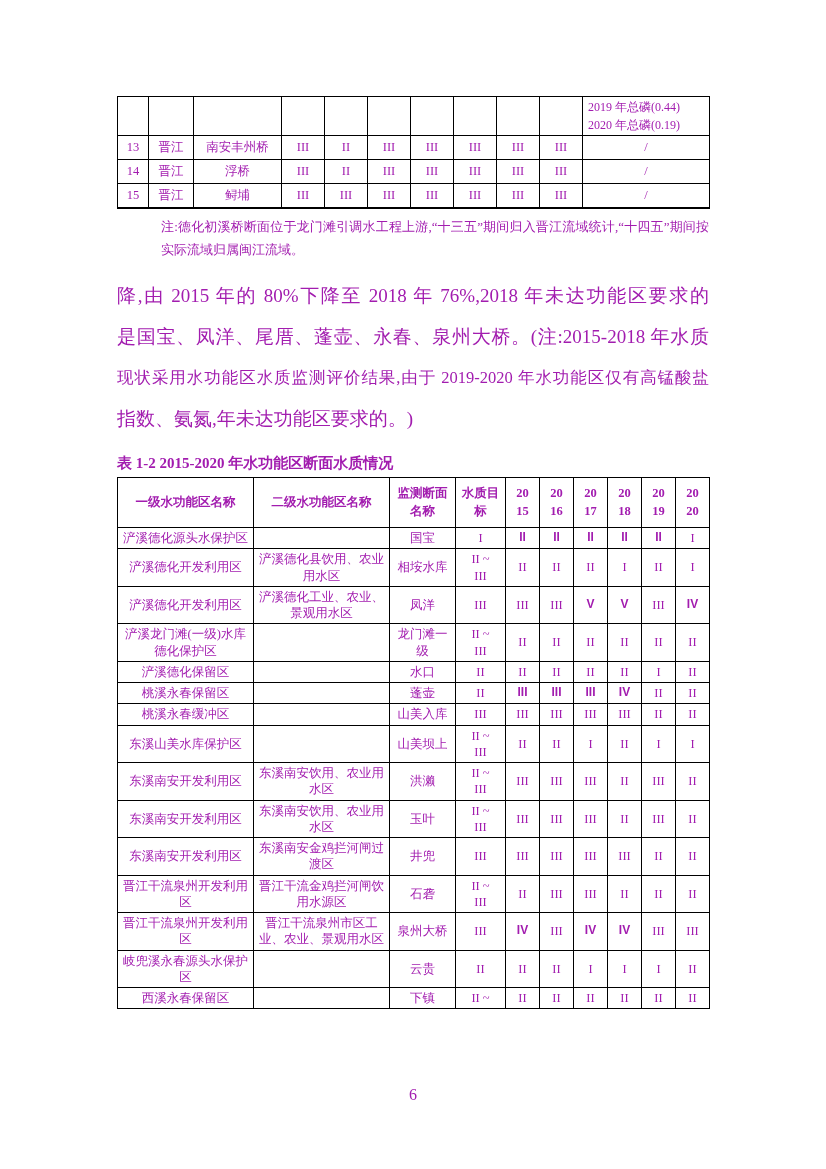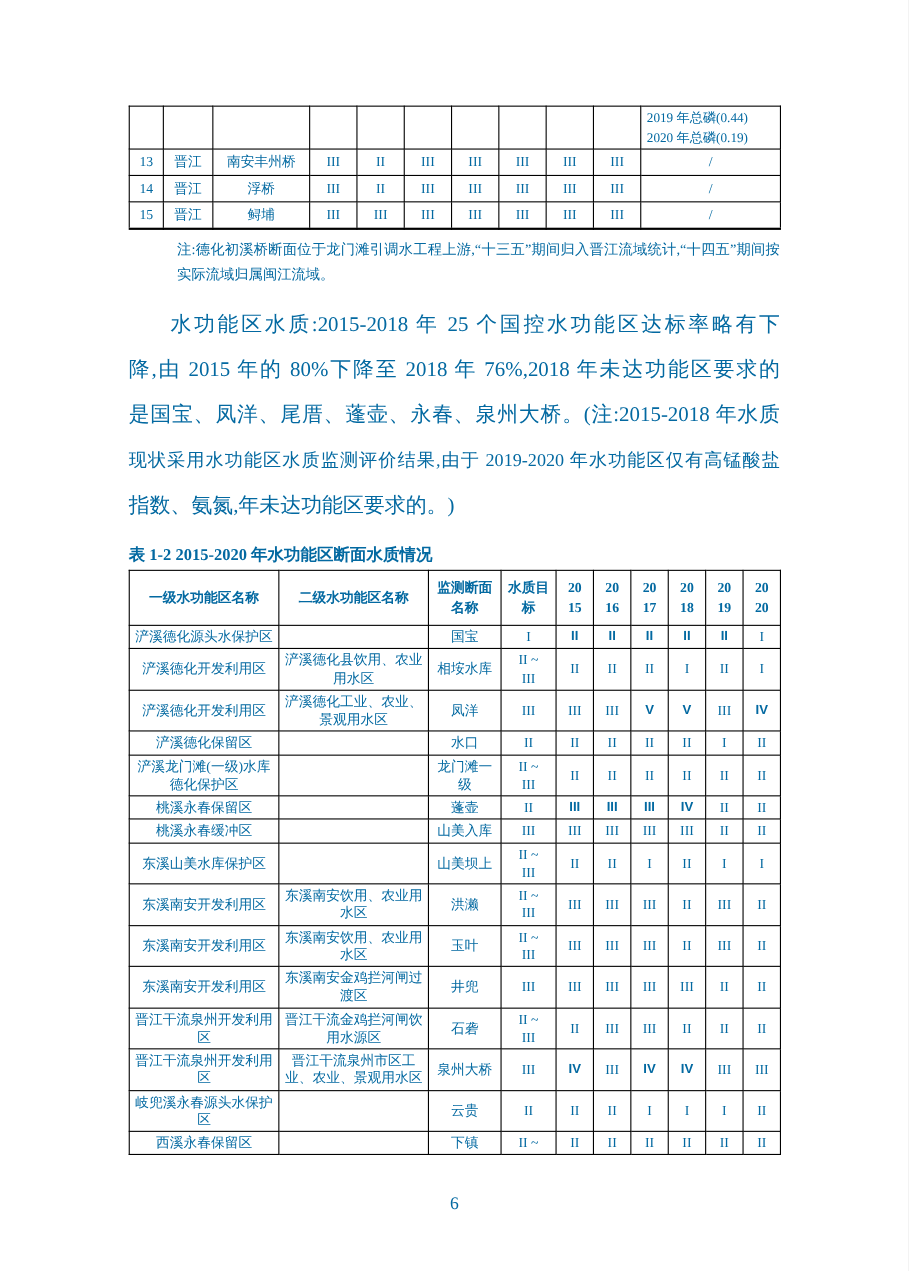--- a/index.html
+++ b/index.html
@@ -3,21 +3,21 @@
 <meta charset="utf-8">
 <style>
   html,body{margin:0;padding:0;background:#e8e8e8;}
   .page{
     position:relative;
     width:826px;height:1169px;
     background:#ffffff;
     overflow:hidden;
     margin:0 auto;
     font-family:"Liberation Serif","DejaVu Serif",serif;
-    color:#0369a1;
+    color:#a21caf;
   }
   .content{position:absolute;left:117px;top:96px;width:592px;}
 
   
   table{border-collapse:collapse;table-layout:fixed;width:592px;}
   td,th{border:1px solid #000;text-align:center;vertical-align:middle;
         font-size:12.5px;line-height:1.3;padding:1px 2px;
         font-weight:normal;word-break:break-all;}
   .top-table{border:1px solid #000;border-bottom:2.5px solid #000;}
   .top-table td{height:21px;}
@@ -119,21 +119,20 @@
             <td>III</td>
             <td>III</td>
             <td>/</td>
           </tr>
         </tbody>
     </table>
 
     <div class="footnote">注:德化初溪桥断面位于龙门滩引调水工程上游,“十三五”期间归入晋江流域统计,“十四五”期间按实际流域归属闽江流域。</div>
 
     <div class="paragraph">
-        <div class="pline first">水功能区水质:2015-2018 年 25 个国控水功能区达标率略有下</div>
         <div class="pline">降,由 2015 年的 80%下降至 2018 年 76%,2018 年未达功能区要求的</div>
         <div class="pline">是国宝、凤洋、尾厝、蓬壶、永春、泉州大桥。(注:2015-2018 年水质</div>
         <div class="pline small">现状采用水功能区水质监测评价结果,由于 2019-2020 年水功能区仅有高锰酸盐</div>
         <div class="pline last">指数、氨氮,年未达功能区要求的。)</div>
       </div>
 
     <div class="table-title">表 1-2  2015-2020 年水功能区断面水质情况</div>
 
     <table class="main-table">
       <colgroup>
@@ -200,42 +199,42 @@
             <td>凤洋</td>
             <td class="target">III</td>
             <td>III</td>
             <td>III</td>
             <td class="b">V</td>
             <td class="b">V</td>
             <td>III</td>
             <td class="b">IV</td>
           </tr>
           <tr>
+            <td>浐溪龙门滩(一级)水库德化保护区</td>
+            <td></td>
+            <td>龙门滩一级</td>
+            <td class="target">II ~
+III</td>
+            <td>II</td>
+            <td>II</td>
+            <td>II</td>
+            <td>II</td>
+            <td>II</td>
+            <td>II</td>
+          </tr>
+          <tr>
             <td>浐溪德化保留区</td>
             <td></td>
             <td>水口</td>
             <td class="target">II</td>
             <td>II</td>
             <td>II</td>
             <td>II</td>
             <td>II</td>
             <td>I</td>
-            <td>II</td>
-          </tr>
-          <tr>
-            <td>浐溪龙门滩(一级)水库德化保护区</td>
-            <td></td>
-            <td>龙门滩一级</td>
-            <td class="target">II ~
-III</td>
-            <td>II</td>
-            <td>II</td>
-            <td>II</td>
-            <td>II</td>
-            <td>II</td>
             <td>II</td>
           </tr>
           <tr>
             <td>桃溪永春保留区</td>
             <td></td>
             <td>蓬壶</td>
             <td class="target">II</td>
             <td class="b">III</td>
             <td class="b">III</td>
             <td class="b">III</td>

